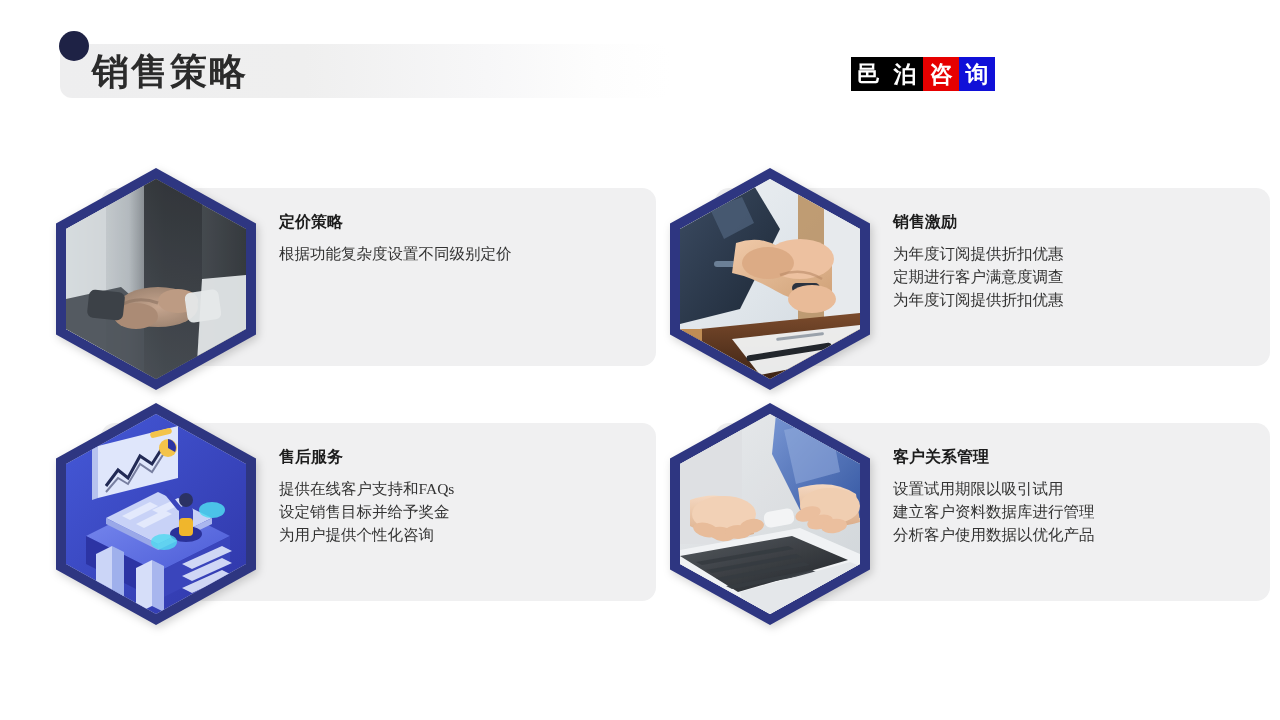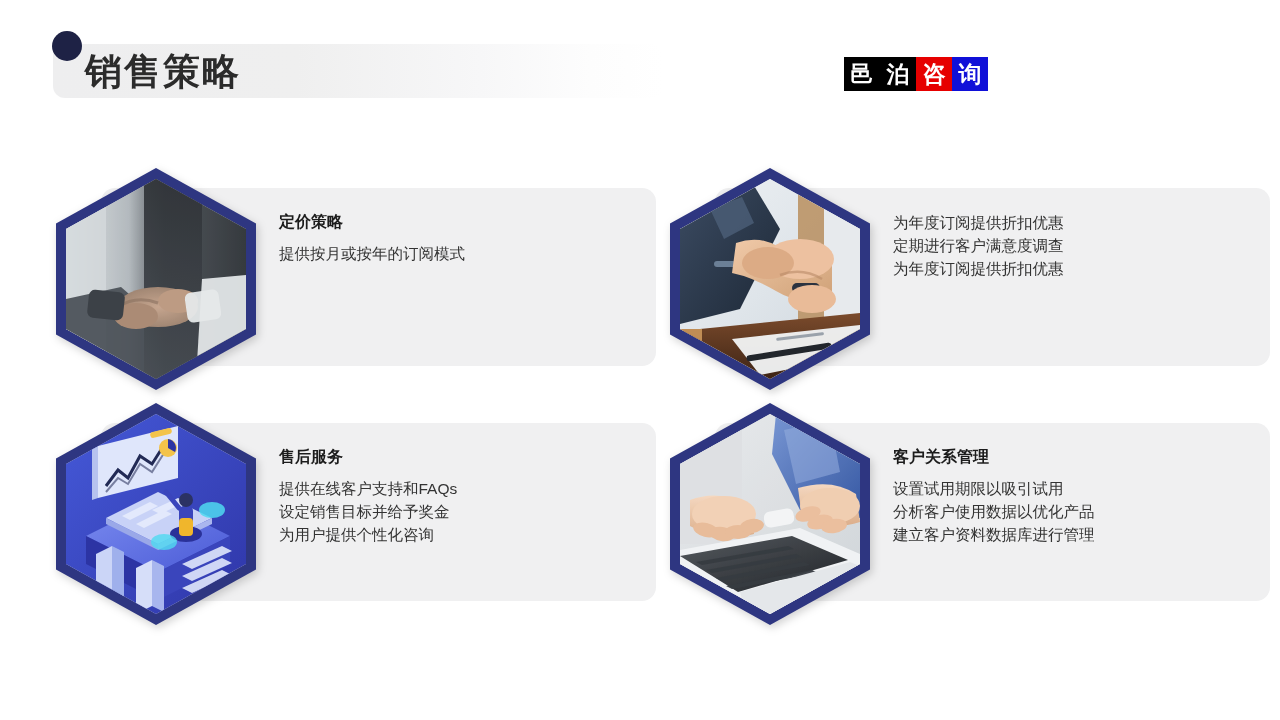--- a/index.html
+++ b/index.html
@@ -12,21 +12,21 @@
     width: 1280px;
     height: 720px;
     overflow: hidden;
     font-family: "Liberation Sans", "DejaVu Sans", sans-serif;
     position: relative;
   }
 
   
   #header {
     position: absolute;
-    left: 5px; top: 0;
+    left: 12px; top: 0;
     width: 1016px; height: 130px;
   }
   #header-bar {
     position: absolute;
     left: 48px;
     top: 44px;
     width: 610px;
     height: 54px;
     border-radius: 12px 12px 12px 12px;
     background: linear-gradient(90deg, #eeeeef 0%, #efefef 40%, #f7f7f8 70%, #fdfdfd 88%, #ffffff 100%);
@@ -86,21 +86,21 @@
     width: 1280px;
     height: 470px;
     padding-left: 40px;
   }
   .card {
     position: absolute;
     width: 632px;
     height: 200px;
   }
   .card.r0 { top: 18px; }
-  .card.r1 { top: 253px; }
+  .card.r1 { top: 253px; font-family: Liberation Serif, serif; }
   .card.c0 { left: 8px; }
   .card.c1 { left: 622px; }
 
   .card-panel {
     position: absolute;
     left: 77px;
     top: 20px;
     width: 555px;
     height: 178px;
     background: #f0f0f1;
@@ -208,21 +208,21 @@
           <path d="M52 128 q18 -12 40 -4" stroke="#8a6c58" stroke-width="3" fill="none" opacity="0.6"></path>
           <rect x="120" y="112" width="34" height="30" rx="6" fill="#f2f4f6" opacity="0.95" transform="rotate(-8 137 127)"></rect>
           <rect x="22" y="112" width="36" height="28" rx="6" fill="#31363d" transform="rotate(6 40 126)"></rect>
           <rect width="180" height="200" fill="#8d9298" opacity="0.12"></rect>
         </svg>
       </div>
     </div>
     <div class="card-text">
       <div class="card-title">定价策略</div>
       <div class="card-lines">
-        <div>提供按月或按年的订阅模式</div>
+        <div>根据功能复杂度设置不同级别定价</div>
       </div>
     </div>
   </div>
 
   <div class="card r0 c1">
     <div class="card-panel"></div>
     <div class="hex-wrap">
       <div class="hex-outer"></div>
       <div class="hex-inner">
         <svg class="hex-img" viewBox="0 0 180 200" preserveAspectRatio="xMidYMid slice">
@@ -259,20 +259,21 @@
           <ellipse cx="132" cy="120" rx="24" ry="14" fill="#e9bb98"></ellipse>
           <path d="M0 152 L180 134 L180 200 L0 200 Z" fill="url(#g2desk)"></path>
           <path d="M52 160 L180 146 L180 176 L80 196 Z" fill="#f2f4f6" opacity="0.95"></path>
           <rect x="66" y="170" width="86" height="6" rx="3" fill="#22262c" transform="rotate(-9 109 173)"></rect>
           <rect x="96" y="156" width="48" height="3" rx="1.5" fill="#9aa2ab" transform="rotate(-7 120 157)"></rect>
           <rect x="0" y="150" width="22" height="26" fill="#c08d55"></rect>
         </svg>
       </div>
     </div>
     <div class="card-text">
+      <div class="card-title">销售激励</div>
       <div class="card-lines">
         <div>为年度订阅提供折扣优惠</div>
         <div>定期进行客户满意度调查</div>
         <div>为年度订阅提供折扣优惠</div>
       </div>
     </div>
   </div>
 
   <div class="card r1 c0">
     <div class="card-panel"></div>
@@ -406,19 +407,19 @@
           </g>
           <path d="M60 178 L170 148 L180 152 L180 200 L66 200 Z" fill="#e3e6e9"></path>
           <rect width="180" height="200" fill="#ffffff" opacity="0.06"></rect>
         </svg>
       </div>
     </div>
     <div class="card-text">
       <div class="card-title">客户关系管理</div>
       <div class="card-lines">
         <div>设置试用期限以吸引试用</div>
+        <div>建立客户资料数据库进行管理</div>
         <div>分析客户使用数据以优化产品</div>
-        <div>建立客户资料数据库进行管理</div>
       </div>
     </div>
   </div>
 
 </div>
 
 </body></html>

